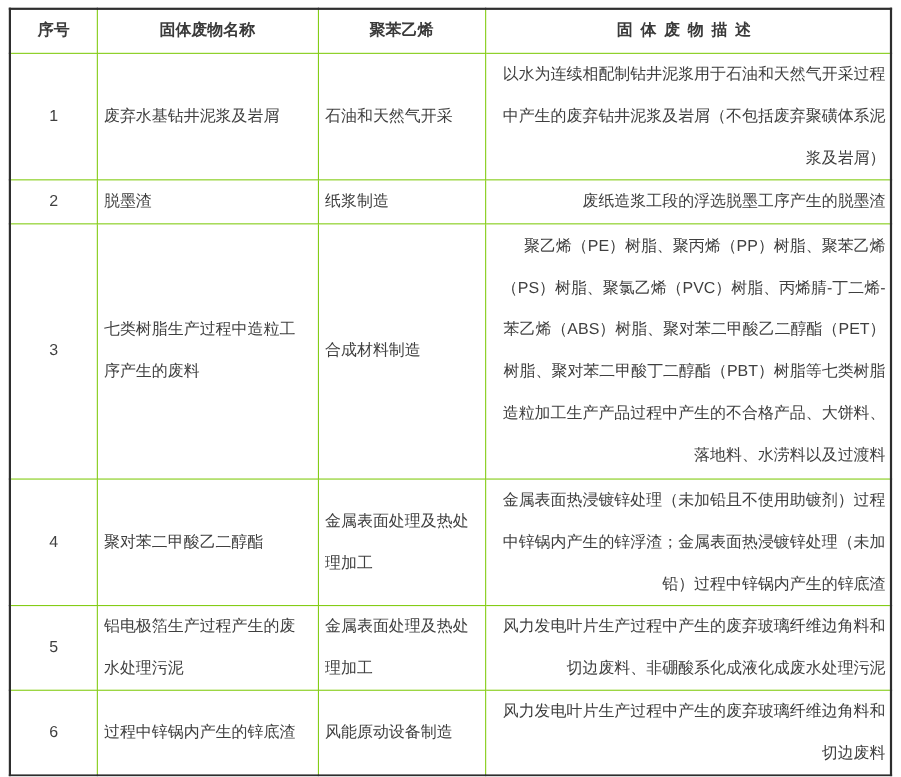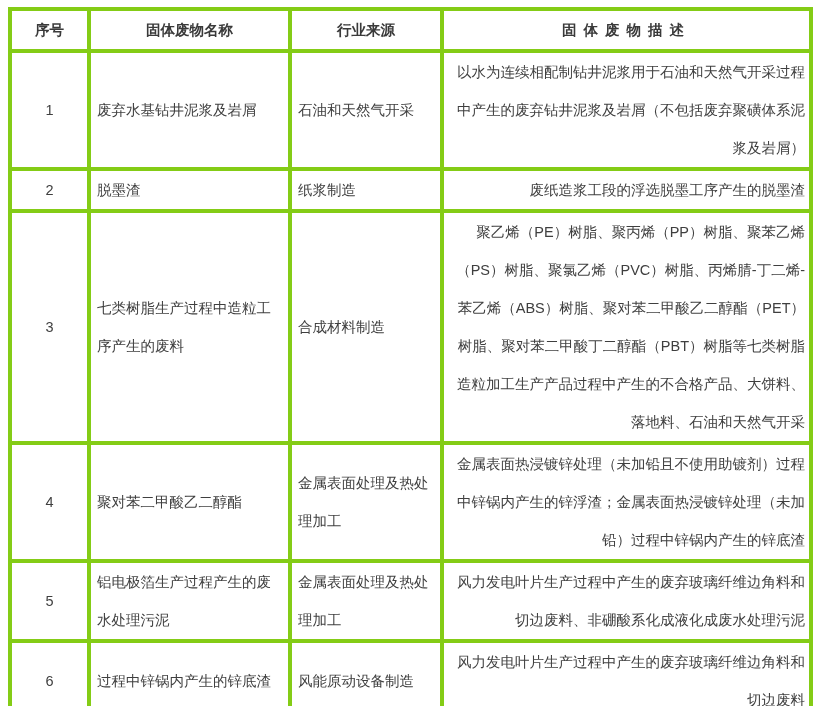--- a/index.html
+++ b/index.html
@@ -18,21 +18,21 @@
   }
   table.waste-table {
     border-collapse: collapse;
     table-layout: fixed;
     width: 801px;
     color: #3f3f3f;
     font-size: 14.5px;
     border: 2px solid #2e2e2e;
   }
   .waste-table th, .waste-table td {
-    border: 4px solid #84cc16;
+    border: 1px solid #84cc16;
     vertical-align: middle;
     line-height: 38px;
     padding: 0;
     box-sizing: border-box;
     overflow: hidden;
     margin-left: 20px;
   }
   .waste-table th {
     font-weight: bold;
     text-align: center;
@@ -68,42 +68,42 @@
     <colgroup>
       <col style="width:79px">
       <col style="width:201px">
       <col style="width:152px">
       <col style="width:369px">
     </colgroup>
     <thead>
       <tr>
         <th>序号</th>
         <th>固体废物名称</th>
-        <th>行业来源</th>
+        <th>聚苯乙烯</th>
         <th class="spaced">固体废物描述</th>
       </tr>
     </thead>
     <tbody>
       <tr class="row-h112">
         <td class="col-no">1</td>
         <td class="col-name">废弃水基钻井泥浆及岩屑</td>
         <td class="col-industry">石油和天然气开采</td>
         <td class="col-desc">以水为连续相配制钻井泥浆用于石油和天然气开采过程中产生的废弃钻井泥浆及岩屑（不包括废弃聚磺体系泥浆及岩屑）</td>
       </tr>
       <tr class="row-h40">
         <td class="col-no">2</td>
         <td class="col-name">脱墨渣</td>
         <td class="col-industry">纸浆制造</td>
         <td class="col-desc">废纸造浆工段的浮选脱墨工序产生的脱墨渣</td>
       </tr>
       <tr class="row-h232">
         <td class="col-no">3</td>
         <td class="col-name">七类树脂生产过程中造粒工序产生的废料</td>
         <td class="col-industry">合成材料制造</td>
-        <td class="col-desc">聚乙烯（PE）树脂、聚丙烯（PP）树脂、聚苯乙烯（PS）树脂、聚氯乙烯（PVC）树脂、丙烯腈-丁二烯-苯乙烯（ABS）树脂、聚对苯二甲酸乙二醇酯（PET）树脂、聚对苯二甲酸丁二醇酯（PBT）树脂等七类树脂造粒加工生产产品过程中产生的不合格产品、大饼料、落地料、石油和天然气开采</td>
+        <td class="col-desc">聚乙烯（PE）树脂、聚丙烯（PP）树脂、聚苯乙烯（PS）树脂、聚氯乙烯（PVC）树脂、丙烯腈-丁二烯-苯乙烯（ABS）树脂、聚对苯二甲酸乙二醇酯（PET）树脂、聚对苯二甲酸丁二醇酯（PBT）树脂等七类树脂造粒加工生产产品过程中产生的不合格产品、大饼料、落地料、水涝料以及过渡料</td>
       </tr>
       <tr class="row-h113">
         <td class="col-no">4</td>
         <td class="col-name">聚对苯二甲酸乙二醇酯</td>
         <td class="col-industry">金属表面处理及热处理加工</td>
         <td class="col-desc">金属表面热浸镀锌处理（未加铅且不使用助镀剂）过程中锌锅内产生的锌浮渣；金属表面热浸镀锌处理（未加铅）过程中锌锅内产生的锌底渣</td>
       </tr>
       <tr class="row-h77">
         <td class="col-no">5</td>
         <td class="col-name">铝电极箔生产过程产生的废水处理污泥</td>

